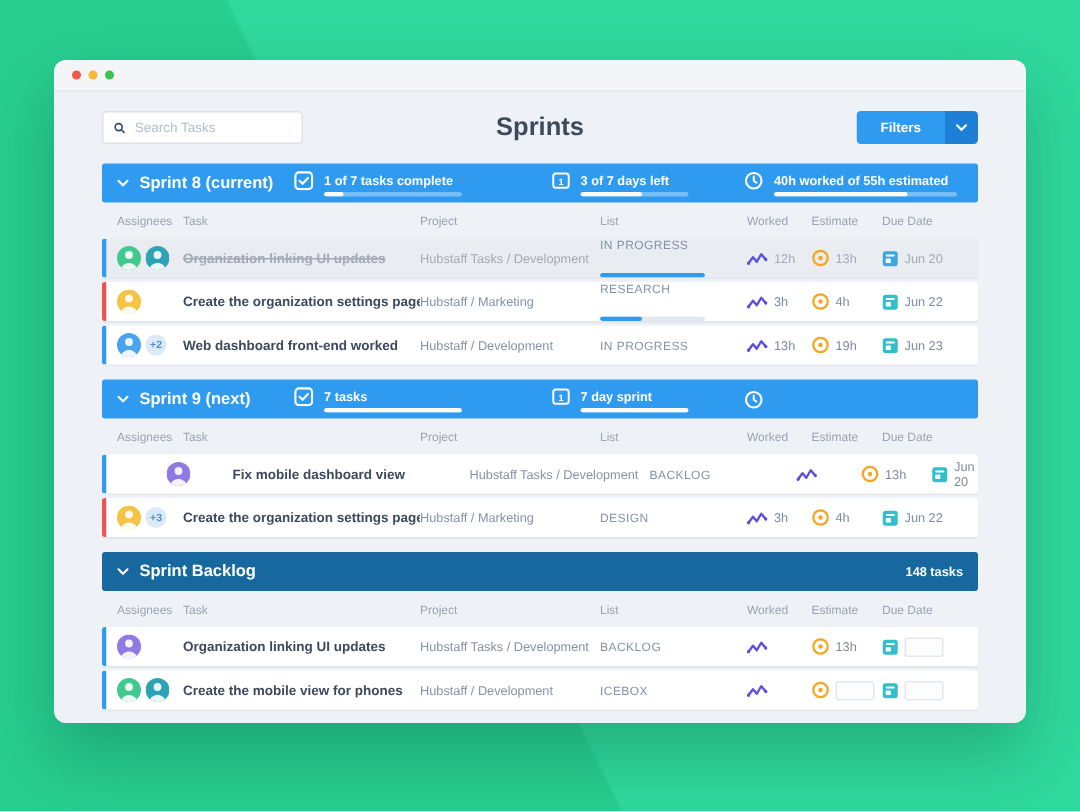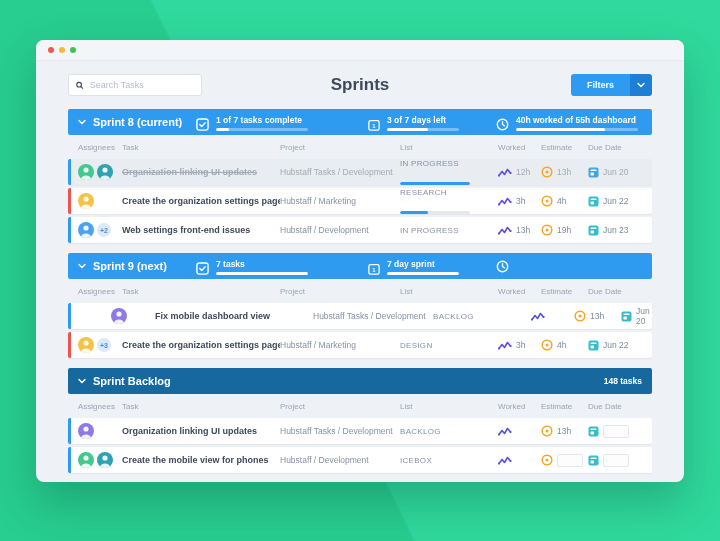--- a/index.html
+++ b/index.html
@@ -23,21 +23,21 @@
   .page-title{position:absolute;left:0;right:0;text-align:center;font-size:17px;font-weight:700;color:#3d4a5c;}
   .filters{margin-left:auto;display:flex;height:22px;border-radius:3px;overflow:hidden;cursor:pointer;z-index:2;}
   .filters .main{background:#2e9bf0;color:#fff;font-size:9px;font-weight:700;display:flex;align-items:center;padding:0 16px;}
   .filters .drop{background:#1d7fd6;width:22px;display:flex;align-items:center;justify-content:center;}
   
   .sec-h{display:flex;align-items:center;height:26px;border-radius:2px;color:#fff;padding:0 10px;margin-top:10px;cursor:pointer;}
   .sec-h.bright{background:#2e9bf0;}
   .sec-h.dark{background:#17689f;justify-content:space-between;}
   .sec-title-wrap{display:flex;align-items:center;gap:7px;width:118px;flex:0 0 auto;}
   .sec-title{font-size:11px;font-weight:700;white-space:nowrap;}
-  .metric{display:flex;align-items:flex-end;gap:7px;flex:0 0 auto;}
+  .metric{display:flex;align-items:flex-start;gap:7px;flex:0 0 auto;}
   .metric .mcol{display:flex;flex-direction:column;gap:3px;padding-top:1px;}
   .metric .mlabel{font-size:8.5px;font-weight:700;white-space:nowrap;}
   .mbar{height:3px;border-radius:2px;background:rgba(255,255,255,.35);overflow:hidden;}
   .mbar i{display:block;height:100%;background:#fff;border-radius:2px;}
   .metric0{width:172px;} .metric1{width:128px;} .metric0 .mbar{width:92px;} .metric1 .mbar{width:72px;} .metric2 .mbar{width:122px;}
   .right-count{font-size:8.5px;font-weight:700;}
   
   .grid{display:grid;grid-template-columns:44px 158px 120px 98px 43px 47px 1fr;align-items:center;}
   .colhead{height:18px;margin-top:3px;padding-left:10px;}
   .colhead span{font-size:8px;color:#9aa5b2;}
@@ -131,21 +131,21 @@
               </div>
             </div>
             <div class="metric metric2">
               <div>
                 <svg width="13" height="13" viewBox="0 0 14 14">
                   <circle cx="7" cy="7" r="5.6" fill="none" stroke="#fff" stroke-width="1.5"></circle>
                   <path d="M7 4v3l2 1.4" fill="none" stroke="#fff" stroke-width="1.4" stroke-linecap="round"></path>
                 </svg>
               </div>
               <div class="mcol">
-                <div class="mlabel">40h worked of 55h dashboard</div>
+                <div class="mlabel">40h worked of 55h estimated</div>
                 <div class="mbar">
                   <i style="width: 73%;"></i>
                 </div>
               </div>
             </div>
           </div>
           <div class="grid colhead">
             <span>Assignees</span>
             <span>Task</span>
             <span>Project</span>
@@ -261,21 +261,21 @@
             <div class="avatars">
               <div class="avatar">
                 <svg width="16" height="16" viewBox="0 0 16 16">
                   <rect width="16" height="16" fill="#4aa3ef"></rect>
                   <circle cx="8" cy="6" r="2.6" fill="rgba(255,255,255,.9)"></circle>
                   <path d="M2.5 16c.6-3.2 3-4.6 5.5-4.6s4.9 1.4 5.5 4.6z" fill="rgba(255,255,255,.9)"></path>
                 </svg>
               </div>
               <div class="extra">+2</div>
             </div>
-            <div class="task">Web settings front-end issues</div>
+            <div class="task">Web dashboard front-end worked</div>
             <div class="proj">Hubstaff / Development</div>
             <div class="listc">
               <div class="lname">IN PROGRESS</div>
             </div>
             <div class="valcell">
               <div>
                 <svg width="14" height="11" viewBox="0 0 14 11">
                   <polyline points="1,8.5 4,4.5 6.5,7.5 9.5,2.5 12.5,6" fill="none" stroke="#5b4ee0" stroke-width="1.6" stroke-linecap="round" stroke-linejoin="round"></polyline>
                   <circle cx="1" cy="8.5" r="1.1" fill="#5b4ee0"></circle>
                   <circle cx="12.5" cy="6" r="1.1" fill="#5b4ee0"></circle>

